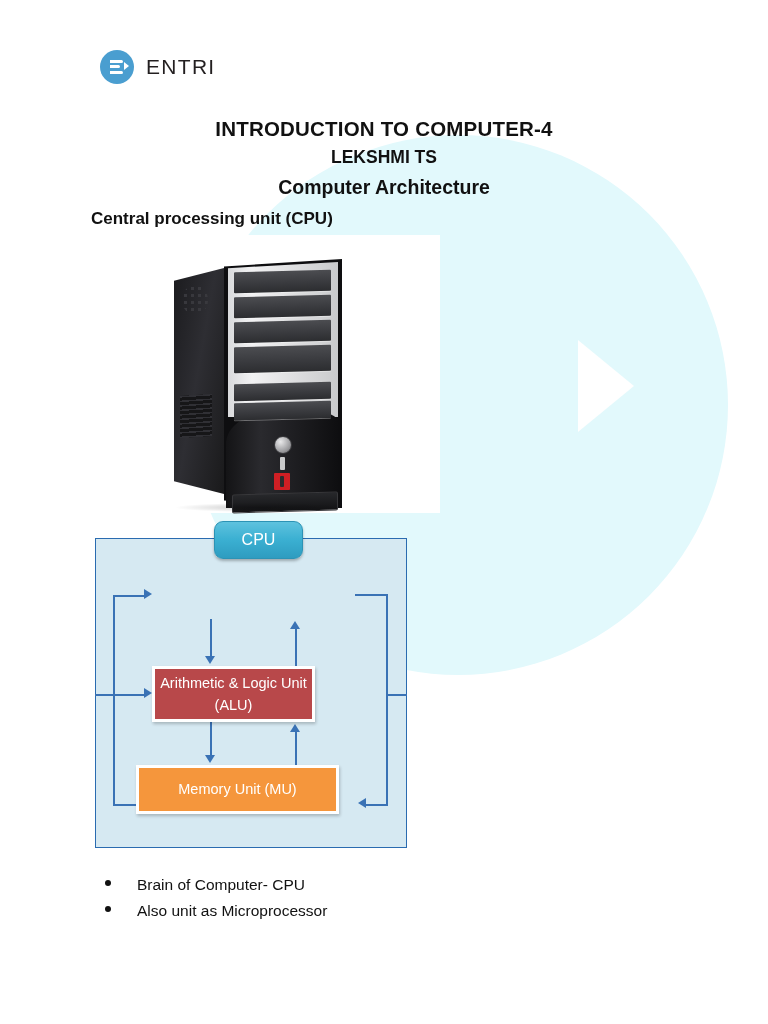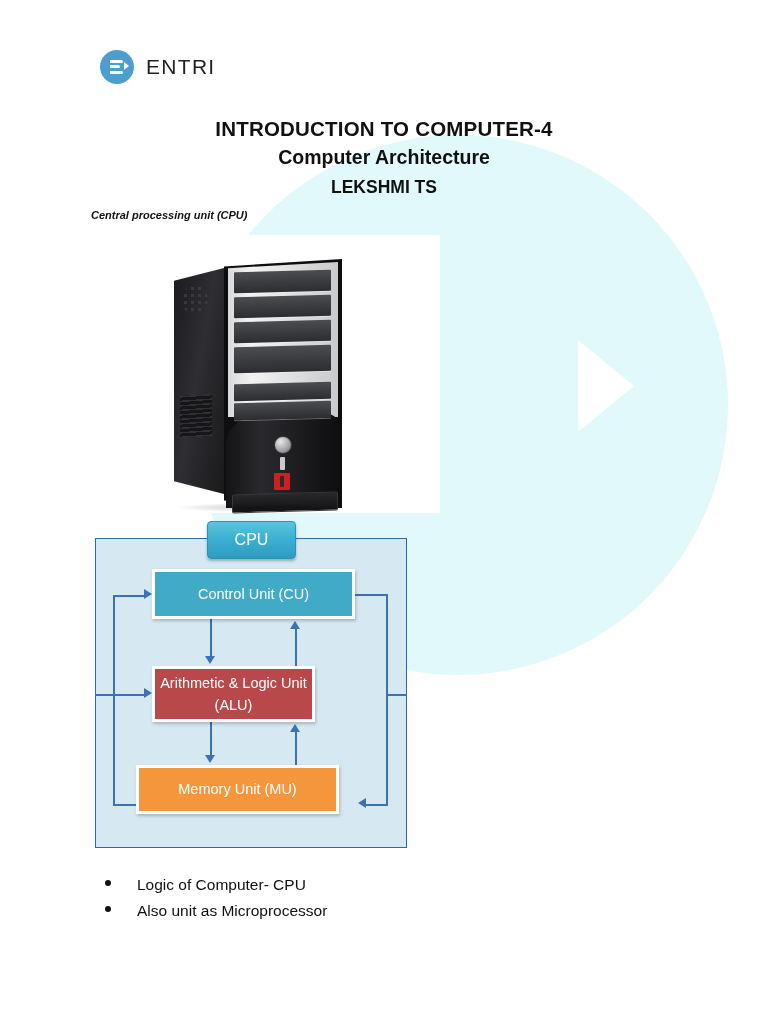--- a/index.html
+++ b/index.html
@@ -148,25 +148,24 @@
     font-weight: bold;
     line-height: 30px;
     color: #111111;
   }
 
   
   #section-heading {
     position: absolute;
     left: 91px;
     top: 209px;
-    font-size: 11px;
+    font-size: 17px;
     font-weight: bold;
     color: #111111;
     z-index: 5;
-    font-style: italic;
   }
 
   
   #photo-frame {
     position: absolute;
     left: 170px;
     top: 235px;
     width: 270px;
     height: 278px;
     background: #ffffff;
@@ -323,25 +322,25 @@
     top: 538px;
     width: 312px;
     height: 310px;
     background: #d6e9f2;
     border: 1.6px solid #2a6bb0;
     box-sizing: border-box;
     z-index: 4;
   }
   #cpu-tab {
     position: absolute;
-    left: 207px;
+    left: 214px;
     top: 521px;
     width: 87px;
     height: 36px;
-    border-radius: 4px;
+    border-radius: 9px;
     background: linear-gradient(to bottom, #5ec2de 0%, #3bb0d2 48%, #2e9cc0 100%);
     border: 1px solid #2c93b5;
     box-shadow: 0 2px 3px rgba(0,0,0,0.28);
     display: flex;
     align-items: center;
     justify-content: center;
     color: #ffffff;
     font-size: 16px;
     z-index: 8;
   }
@@ -467,22 +466,22 @@
           <i></i>
           <i></i>
         </span>
       <span class="e-arrow"></span>
     </div>
     <span id="logo-text">ENTRI</span>
   </div>
 
   <div id="titles">
     <div id="title-line-1">INTRODUCTION TO COMPUTER-4</div>
+    <div id="title-line-3">LEKSHMI TS</div>
     <div id="title-line-2">Computer Architecture</div>
-    <div id="title-line-3">LEKSHMI TS</div>
   </div>
 
   <div id="section-heading">Central processing unit (CPU)</div>
 
   <div id="photo-frame">
     <div id="tower">
       <div id="tower-side"></div>
       <div id="tower-side-vent"></div>
       <div id="tower-side-grill"></div>
       <div id="tower-front"></div>
@@ -524,33 +523,32 @@
   <div class="arrow down" style="left:205px; top:755px;"></div>
   <div class="conn v" style="left:295px; top:730px; height:37px;"></div>
   <div class="arrow up" style="left:290px; top:724px;"></div>
 
   <div class="conn h" style="left:355px; top:594px; width:33px;"></div>
   <div class="conn v" style="left:386px; top:594px; height:210px;"></div>
   <div class="conn h" style="left:365px; top:804px; width:23px;"></div>
   <div class="arrow left" style="left:358px; top:798px;"></div>
   <div class="conn h" style="left:386px; top:694px; width:21px;"></div>
 
-  <div class="block" id="block-cu">Control Unit (CU)</div>
   <div class="block" id="block-alu">
     <span>
       <span>Arithmetic &amp; Logic Unit</span><br>
       <span>(ALU)</span>
     </span>
   </div>
   <div class="block" id="block-mu">Memory Unit (MU)</div>
 
   <div id="bullets">
     <div class="bullet-row">
       <span class="bullet-dot"></span>
-      <span>Logic of Computer- CPU</span>
+      <span>Brain of Computer- CPU</span>
     </div>
     <div class="bullet-row">
       <span class="bullet-dot"></span>
       <span>Also unit as Microprocessor</span>
     </div>
   </div>
 
 </div>
 
 </body></html>

